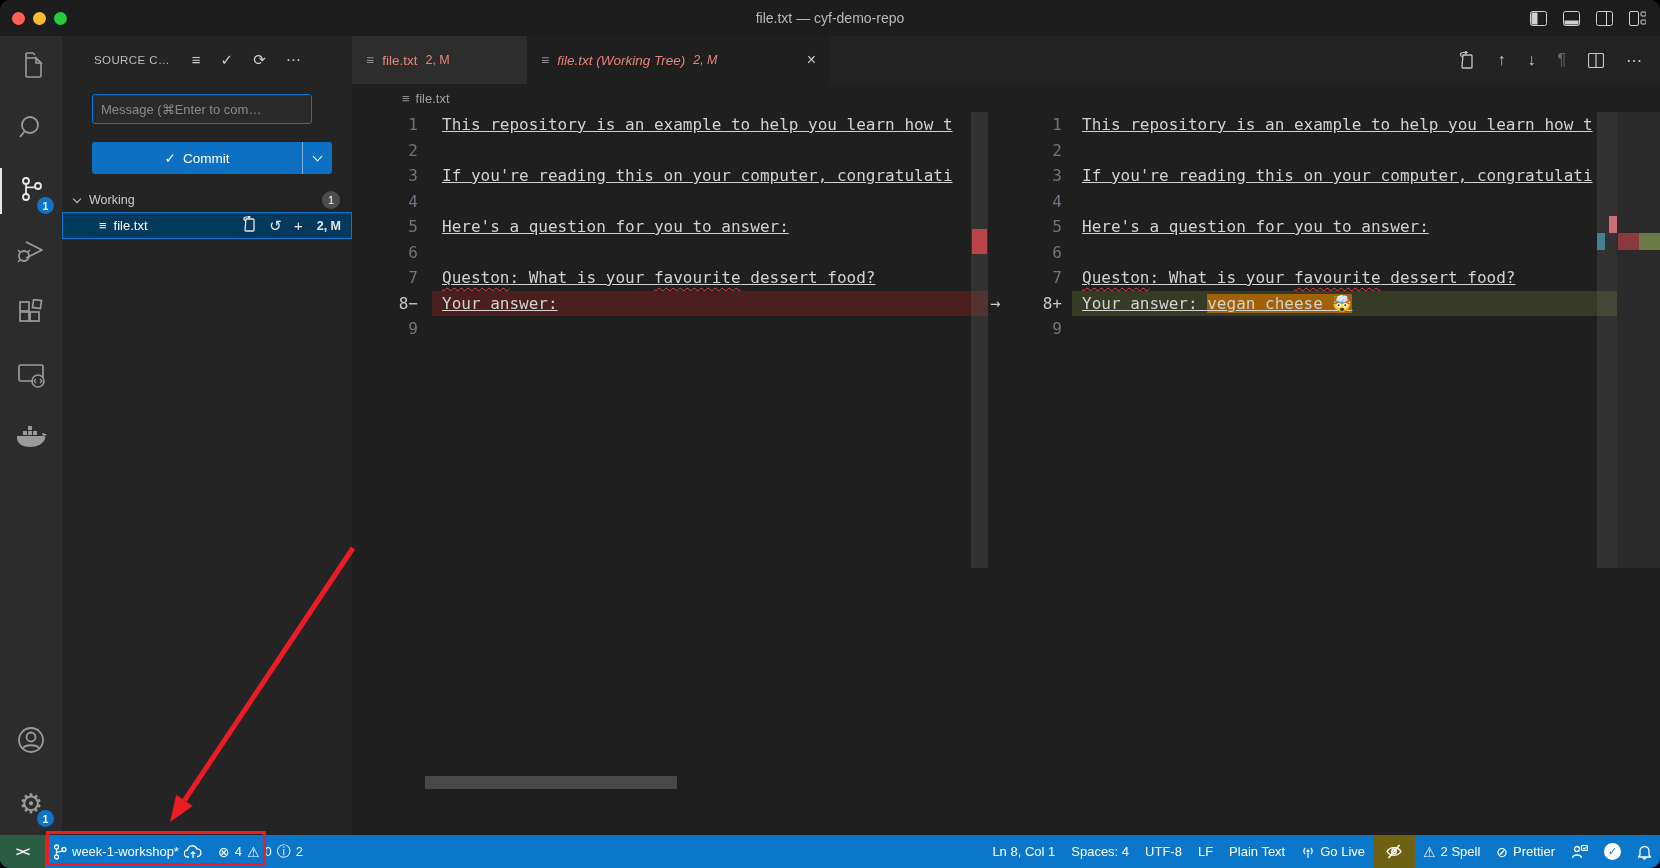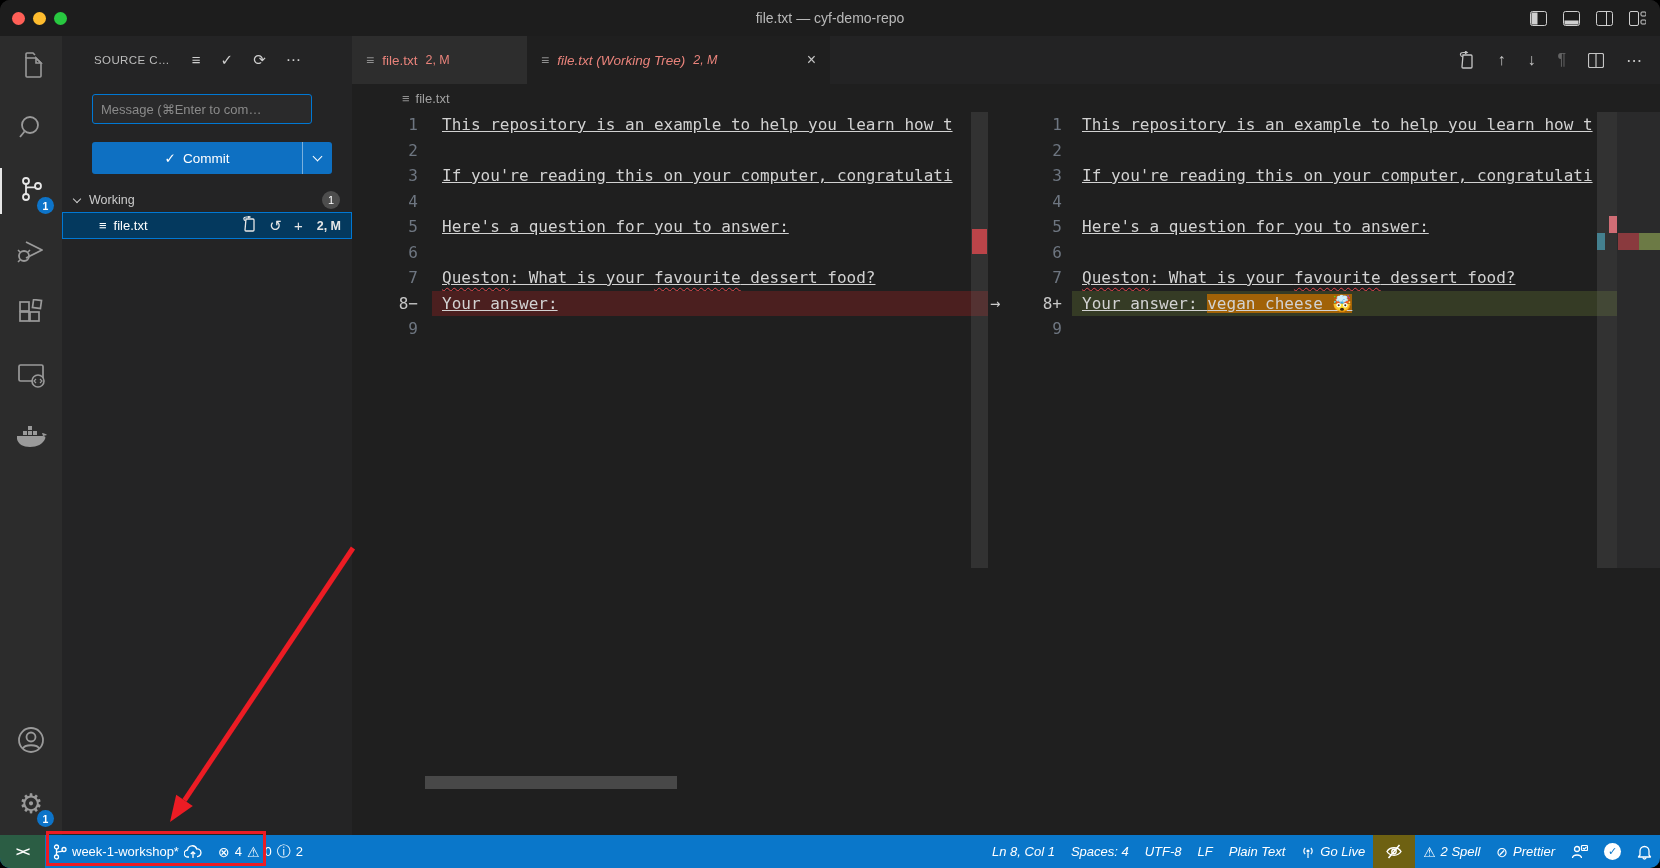--- a/index.html
+++ b/index.html
@@ -85,21 +85,21 @@
   .overview-r { position:absolute; right:0; top:0; width:43px; height:456px; background:#2a2a2b; }
   .m-pink { position:absolute; left:621px; top:104px; width:8px; height:17px; background:#d06d75; }
   .m-teal { position:absolute; left:609px; top:121px; width:8px; height:17px; background:#44808f; }
   .m-redblock { position:absolute; left:630px; top:121px; width:21px; height:17px; background:#8a3a3e; }
   .m-greenblock { position:absolute; left:651px; top:121px; width:21px; height:17px; background:#6c7a45; }
 
   
   .statusbar { position:absolute; left:0; top:835px; width:1660px; height:33px; background:#0a77ca; color:#fff; display:flex; align-items:center; font-size:13px; }
   .sb-item { display:flex; align-items:center; gap:5px; padding:0 8px; height:100%; cursor:pointer; white-space:nowrap; }
   .sb-remote { background:#2b5d44; width:45px; justify-content:center; font-weight:bold; letter-spacing:-1px; font-size:13px; }
-  .sb-right { margin-left:auto; display:flex; align-items:flex-end; height:100%;font-style:italic; }
+  .sb-right { margin-left:auto; display:flex; align-items:flex-end; height:100%; }
   .sb-item svg { display:block; }
   .sb-eye { background:#6e6112; padding:0 12px; }
   .sb-icon-glyph { font-size:14px; }
   .check-circle { width:17px; height:17px; border-radius:50%; background:#fff; display:flex; align-items:center; justify-content:center; color:#0a77ca; font-size:11px; font-weight:bold; }
 
   
   .ann-text { position:absolute; left:291px; top:512px; color:#f23b2e; font-size:24px; z-index:60; }
   .ann-rect { position:absolute; left:46px; top:831px; width:220px; height:35px; border:3px solid #ec1c24; z-index:70; }
   .ann-arrow { position:absolute; left:150px; top:540px; z-index:60; pointer-events:none; }
 </style>

